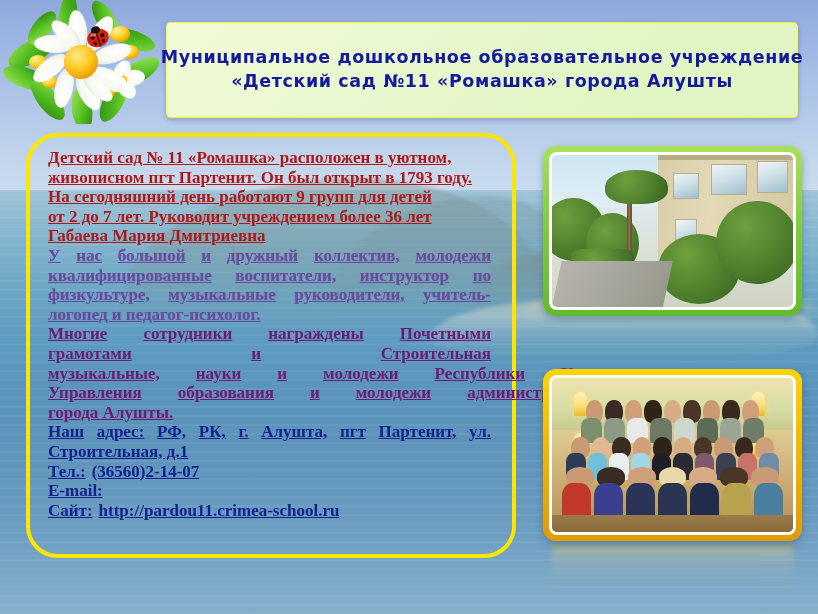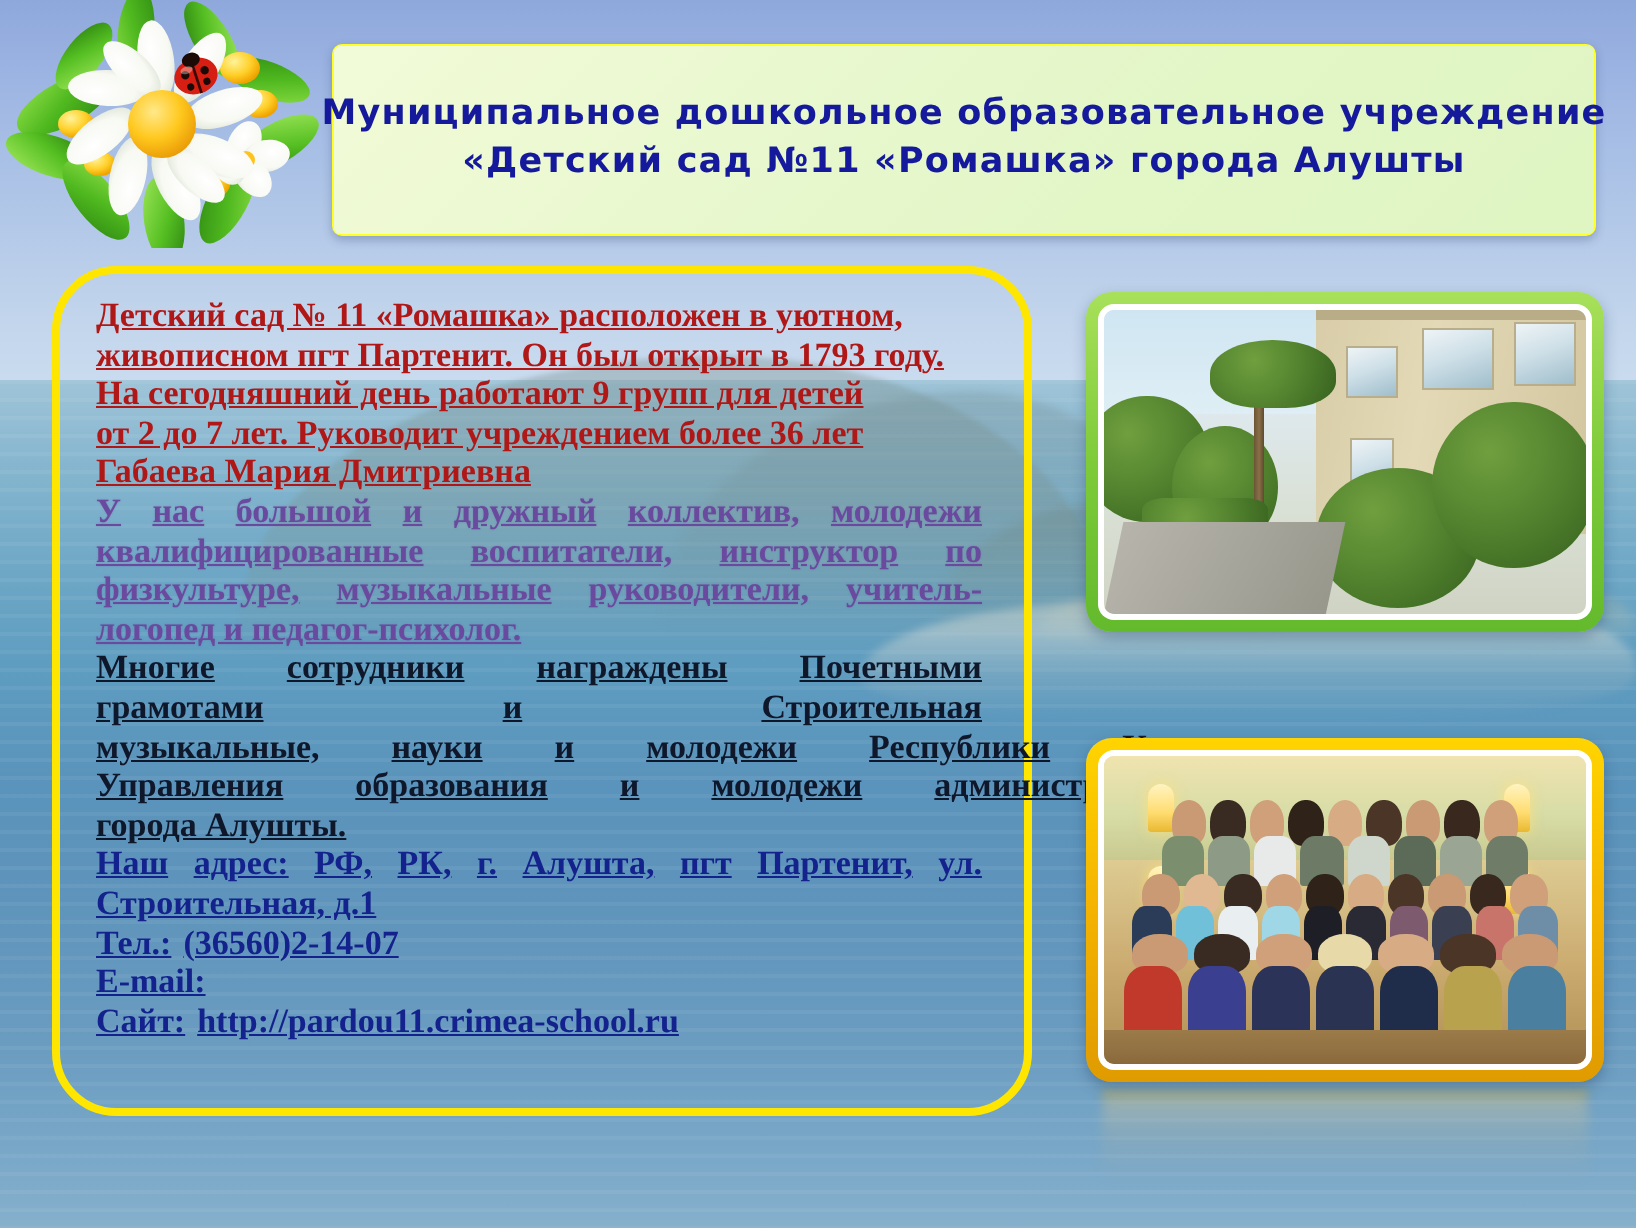--- a/index.html
+++ b/index.html
@@ -176,21 +176,21 @@
   .line {
     font-family: "Liberation Serif", serif;
     font-weight: bold;
     font-size: 17px;
     line-height: 19.6px;
     white-space: nowrap;
     text-decoration: underline;
   }
   .p-red .line  { color: #b01818; }
   .p-purple .line { color: #6a4a9e; text-shadow: 0 0 1px rgba(106,74,158,0.35); }
-  .p-violet .line { color: #0f172a; gap: 36px; }
+  .p-violet .line { color: #701a75; gap: 36px; }
   .p-navy .line { color: #14228e; align-items: center; }
   .justified {
     display: flex;
     justify-content: space-between;
     white-space: nowrap;
   }
   .justified.last { justify-content: flex-start; }
   .justified.last > span { margin-right: 6px; }
   .link-u { text-decoration: underline; }
 

